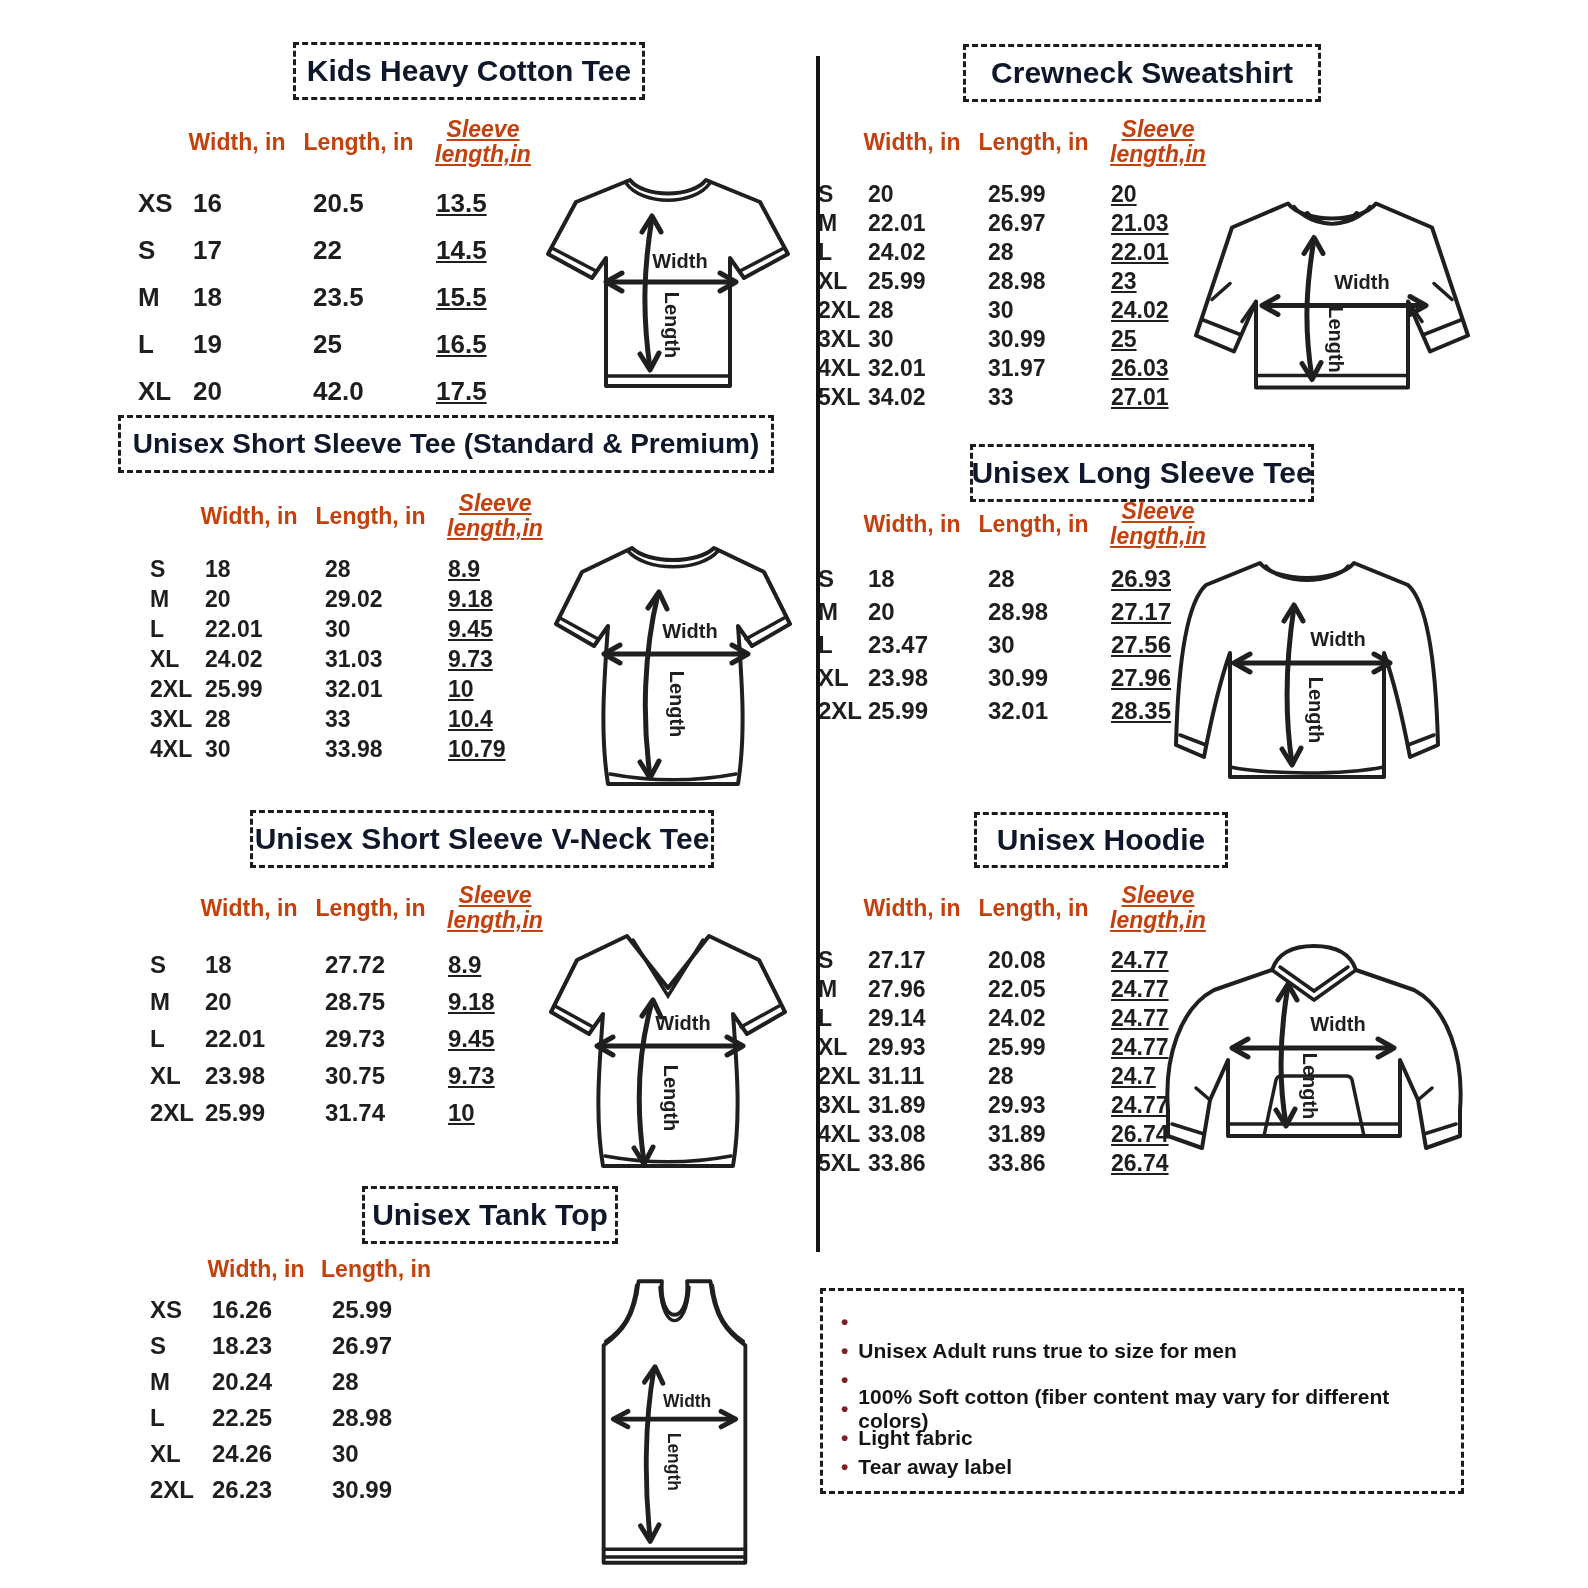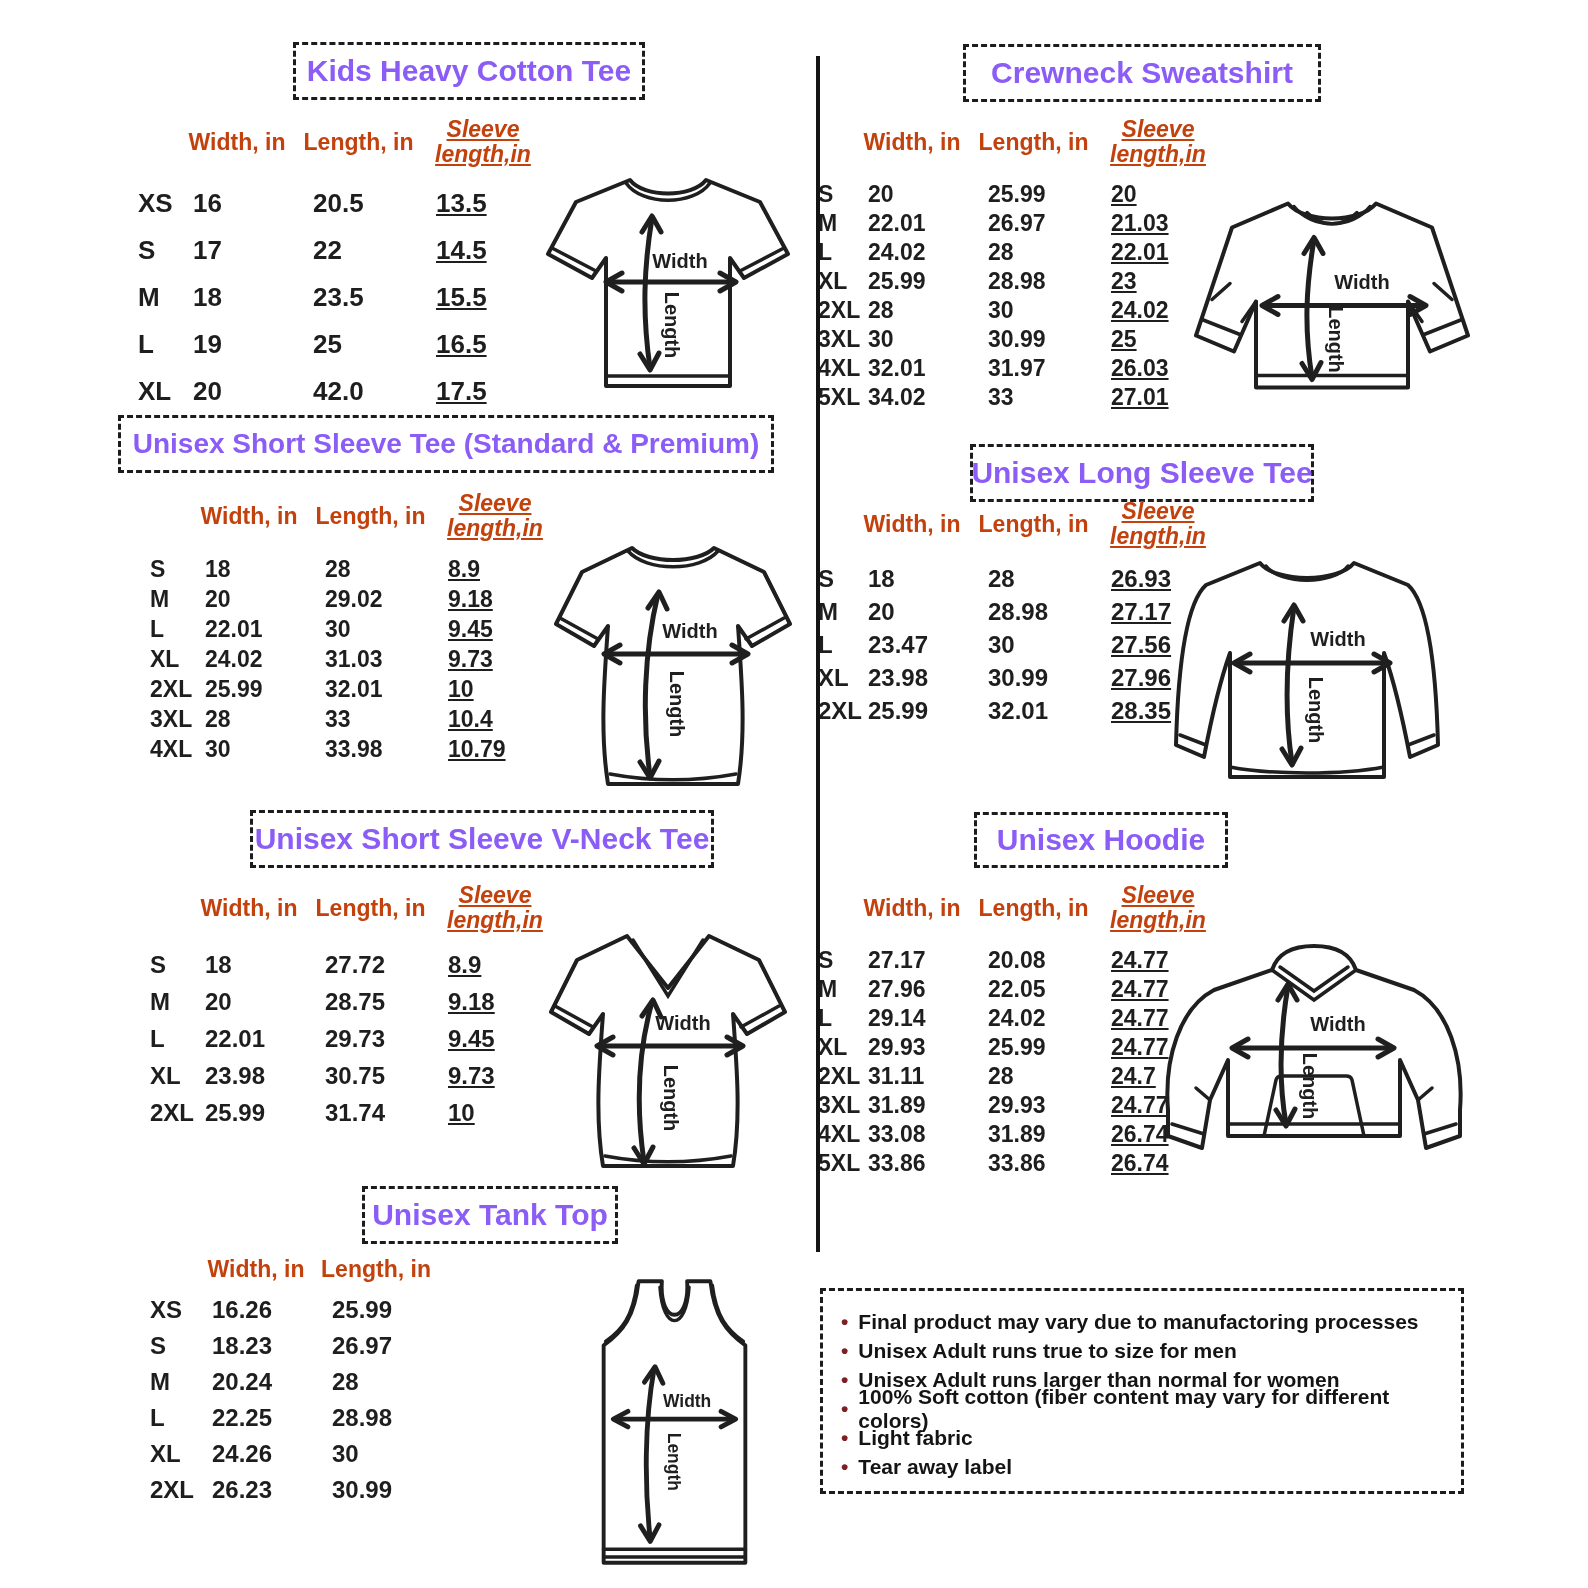--- a/index.html
+++ b/index.html
@@ -1,20 +1,20 @@
 <!DOCTYPE html>
 <html><head>
 <meta charset="utf-8">
 <style>
   html,body{margin:0;padding:0;background:#fff;}
   body{width:1588px;height:1588px;position:relative;overflow:hidden;
        font-family:"Liberation Sans",sans-serif;font-weight:bold;color:#1e1e1e;}
   .sec{position:absolute;left:0;top:0;}
   .titlebox{position:absolute;display:flex;align-items:center;justify-content:center;
-            border:3px dashed #1c1c1c;color:#8b5cf6;font-size:30px;white-space:nowrap;}
+            border:3px dashed #1c1c1c;color:#0f172a;font-size:30px;white-space:nowrap;}
   .table{position:absolute;}
   .thead{display:flex;color:#c2410c;font-size:23px;align-items:center;}
   .thead .ch{text-align:center;position:relative;left:-16px;}
   .thead .ch2{display:flex;flex-direction:column;align-items:center;line-height:25px;position:relative;left:-8px;}
   .trow{display:flex;align-items:center;}
   .c{display:block;}
   .sz{width:55px;}
   .cw{width:120px;}
   .cl{width:123px;}
   .cs{width:110px;text-decoration:underline;}
@@ -601,31 +601,29 @@
   </svg>
 </div>
 
 <div id="divider"></div>
 
 <div id="notes">
   <div>
 
       <div class="note-line">
         <span class="bullet">•</span>
-        <span>Final product may vary due to manufactoring processes</span>
       </div>
 
       <div class="note-line">
         <span class="bullet">•</span>
         <span>Unisex Adult runs true to size for men</span>
       </div>
 
       <div class="note-line">
         <span class="bullet">•</span>
-        <span>Unisex Adult runs larger than normal for women</span>
       </div>
 
       <div class="note-line">
         <span class="bullet">•</span>
         <span>100% Soft cotton (fiber content may vary for different colors)</span>
       </div>
 
       <div class="note-line">
         <span class="bullet">•</span>
         <span>Light fabric</span>

